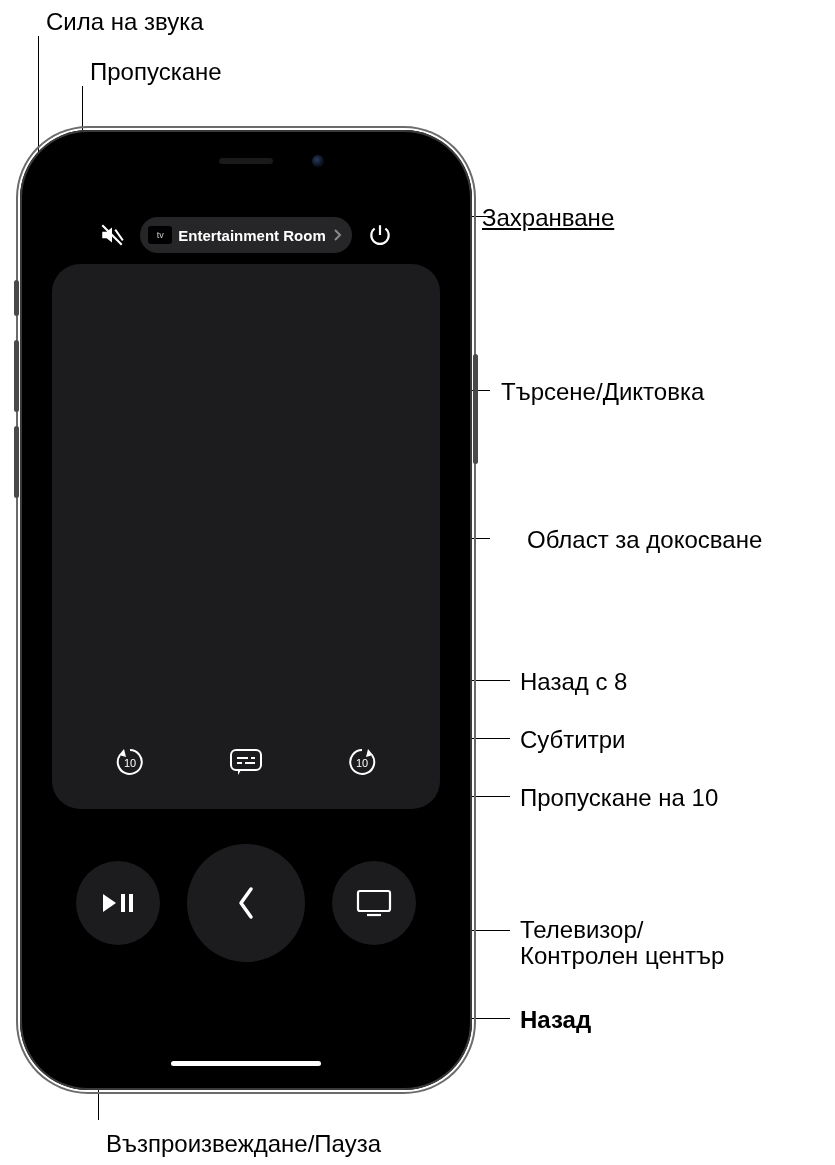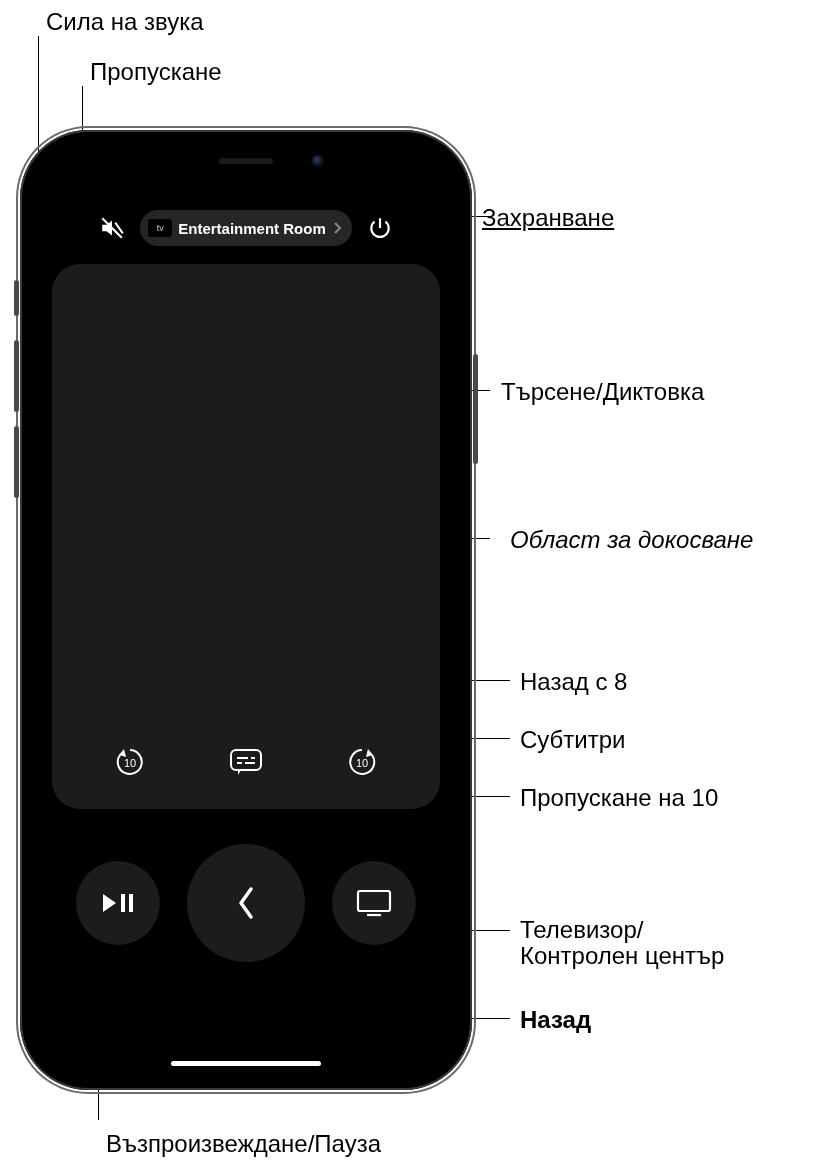--- a/index.html
+++ b/index.html
@@ -81,21 +81,21 @@
     position:absolute;
     inset: 14px;
     border-radius: 56px;
     background:#000;
     overflow:hidden;
   }
 
   
   .topbar {
     position:absolute;
-    top: 64px;
+    top: 71px;
     left: 0; right: 0;
     display:flex;
     align-items:center;
     justify-content:center;
     gap: 8px;
     padding: 0 18px;
   }
   .mute-btn, .power-btn {
     width: 40px; height: 40px;
     display:flex; align-items:center; justify-content:center;
@@ -171,21 +171,21 @@
 
   svg { display:block; }
 </style>
 </head>
 <body>
 
 <div class="label" style="left:46px; top:8px;">Сила на звука</div>
 <div class="label" style="left:90px; top:58px;">Пропускане</div>
 <div class="label" style="left:482px; top:204px;text-decoration:underline;">Захранване</div>
 <div class="label" style="left:501px; top:378px;">Търсене/Диктовка</div>
-<div class="label" style="left:510px; top:526px;font-style:italic;">Област за докосване</div>
+<div class="label" style="left:527px; top:526px;">Област за докосване</div>
 <div class="label" style="left:520px; top:668px;">Назад с 8</div>
 <div class="label" style="left:520px; top:726px;text-align:center;">Субтитри</div>
 <div class="label" style="left:520px; top:784px;">Пропускане на 10</div>
 <div class="label" style="left:520px; top:916px;">Телевизор/</div>
 <div class="label" style="left:520px; top:942px;">Контролен център</div>
 <div class="label" style="left:520px; top:1006px;font-weight:bold;">Назад</div>
 <div class="label" style="left:106px; top:1130px;">Възпроизвеждане/Пауза</div>
 
 <div class="line vline" style="left:38px; top:36px; height:338px;"></div>
 

